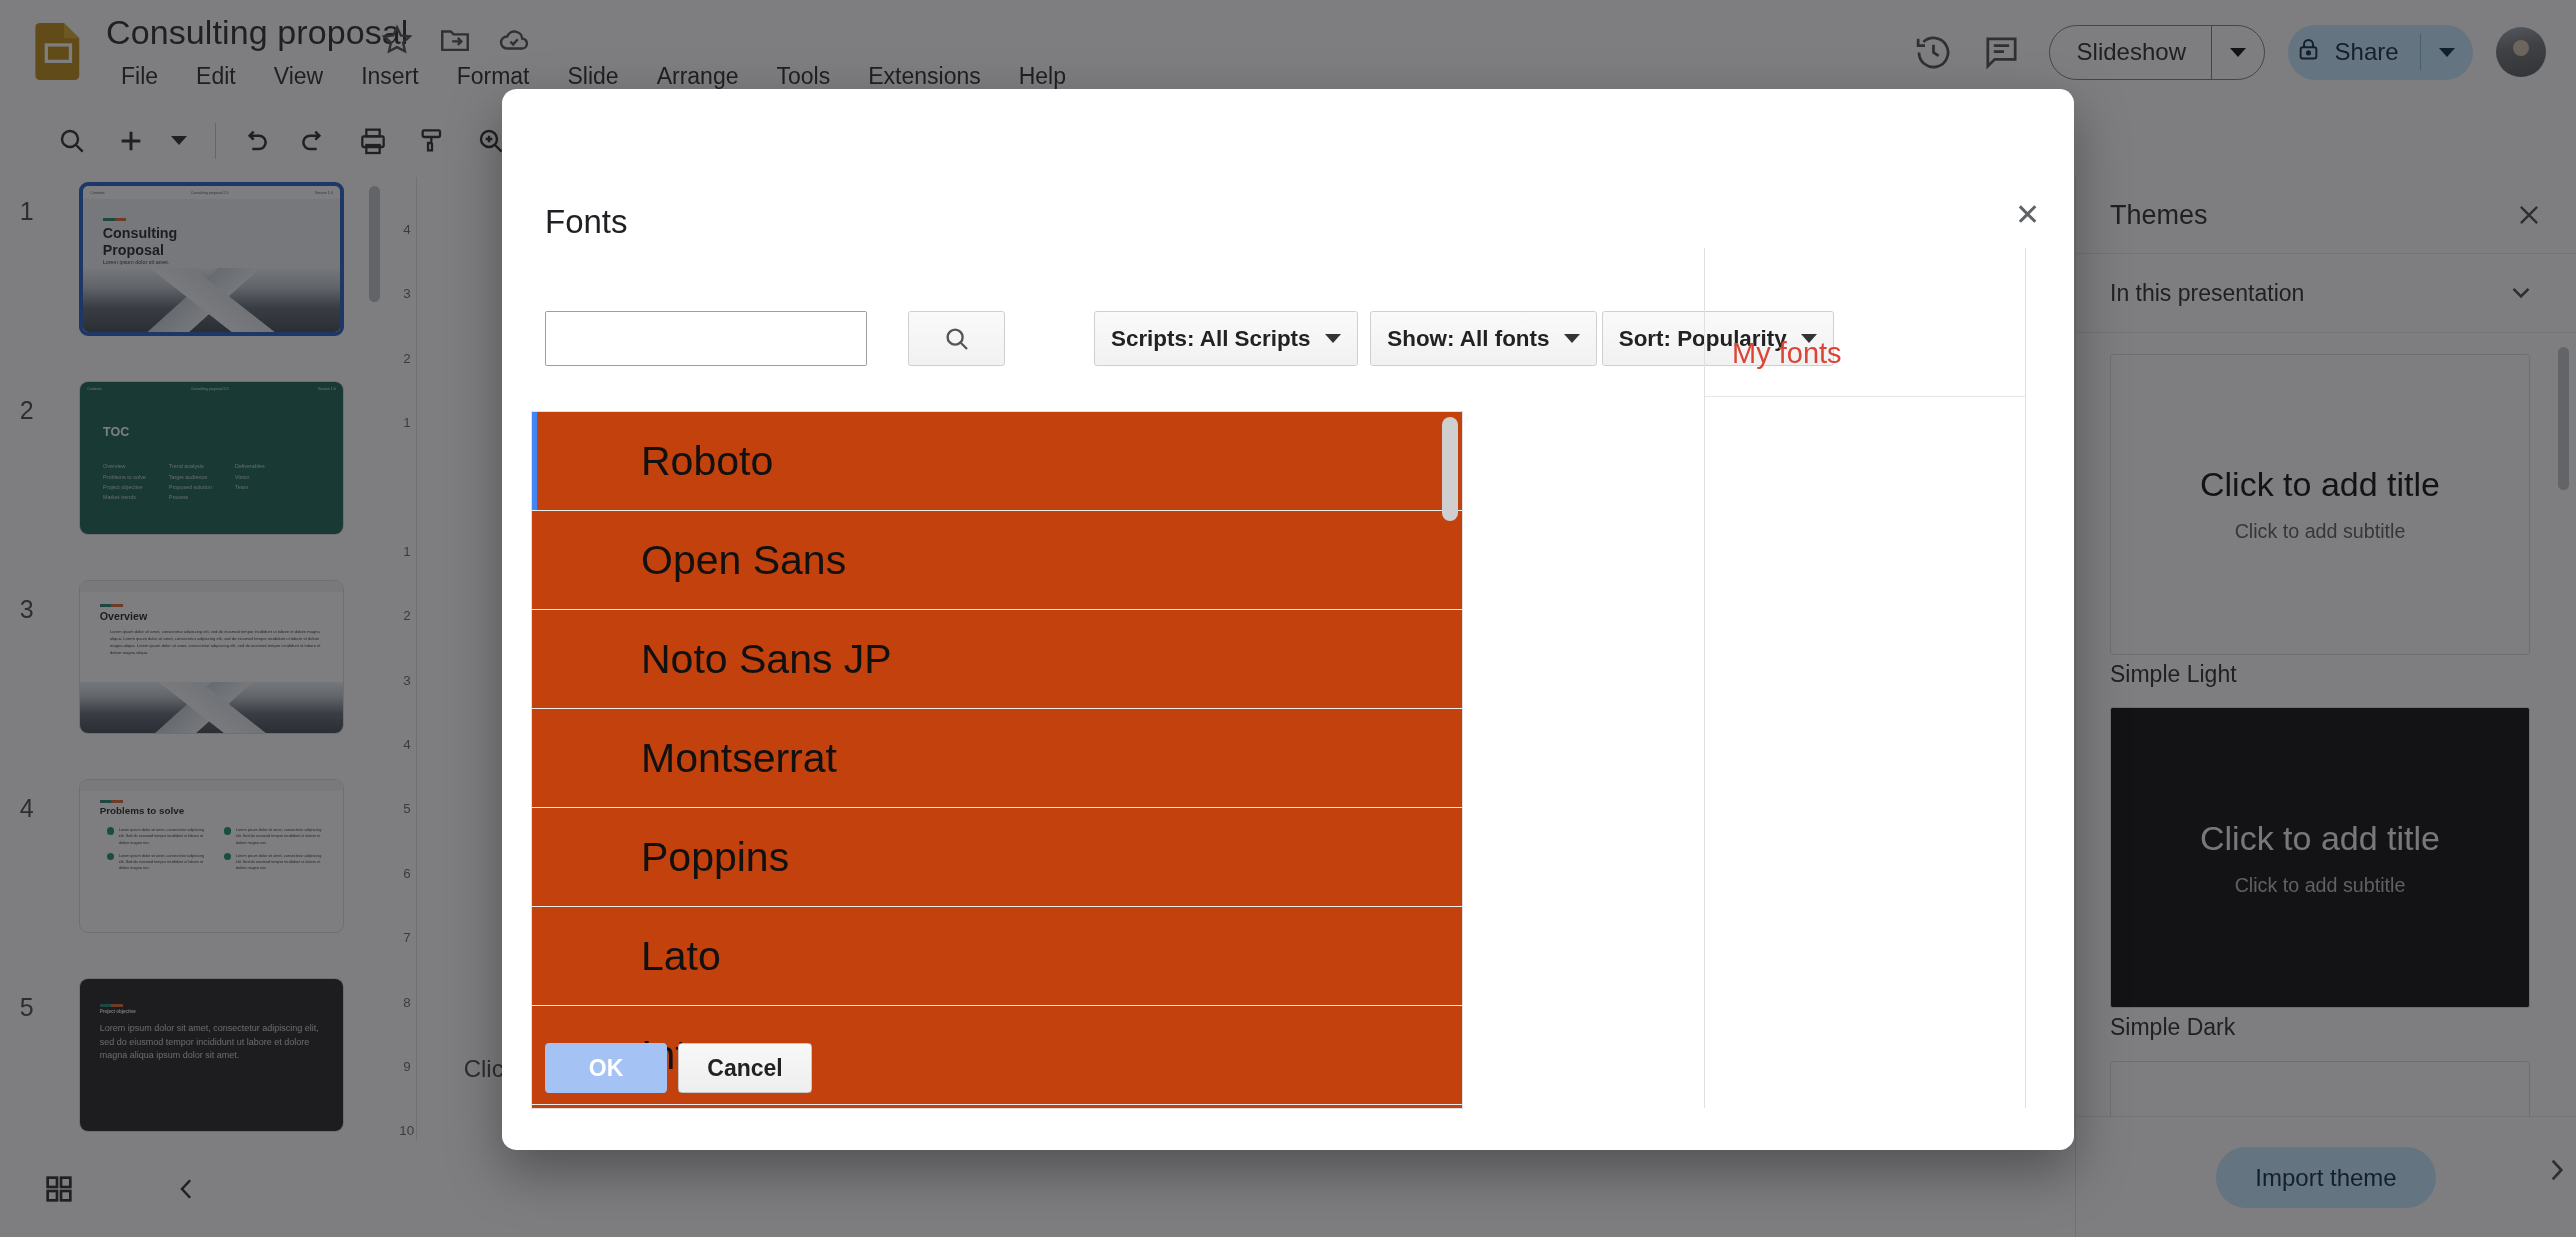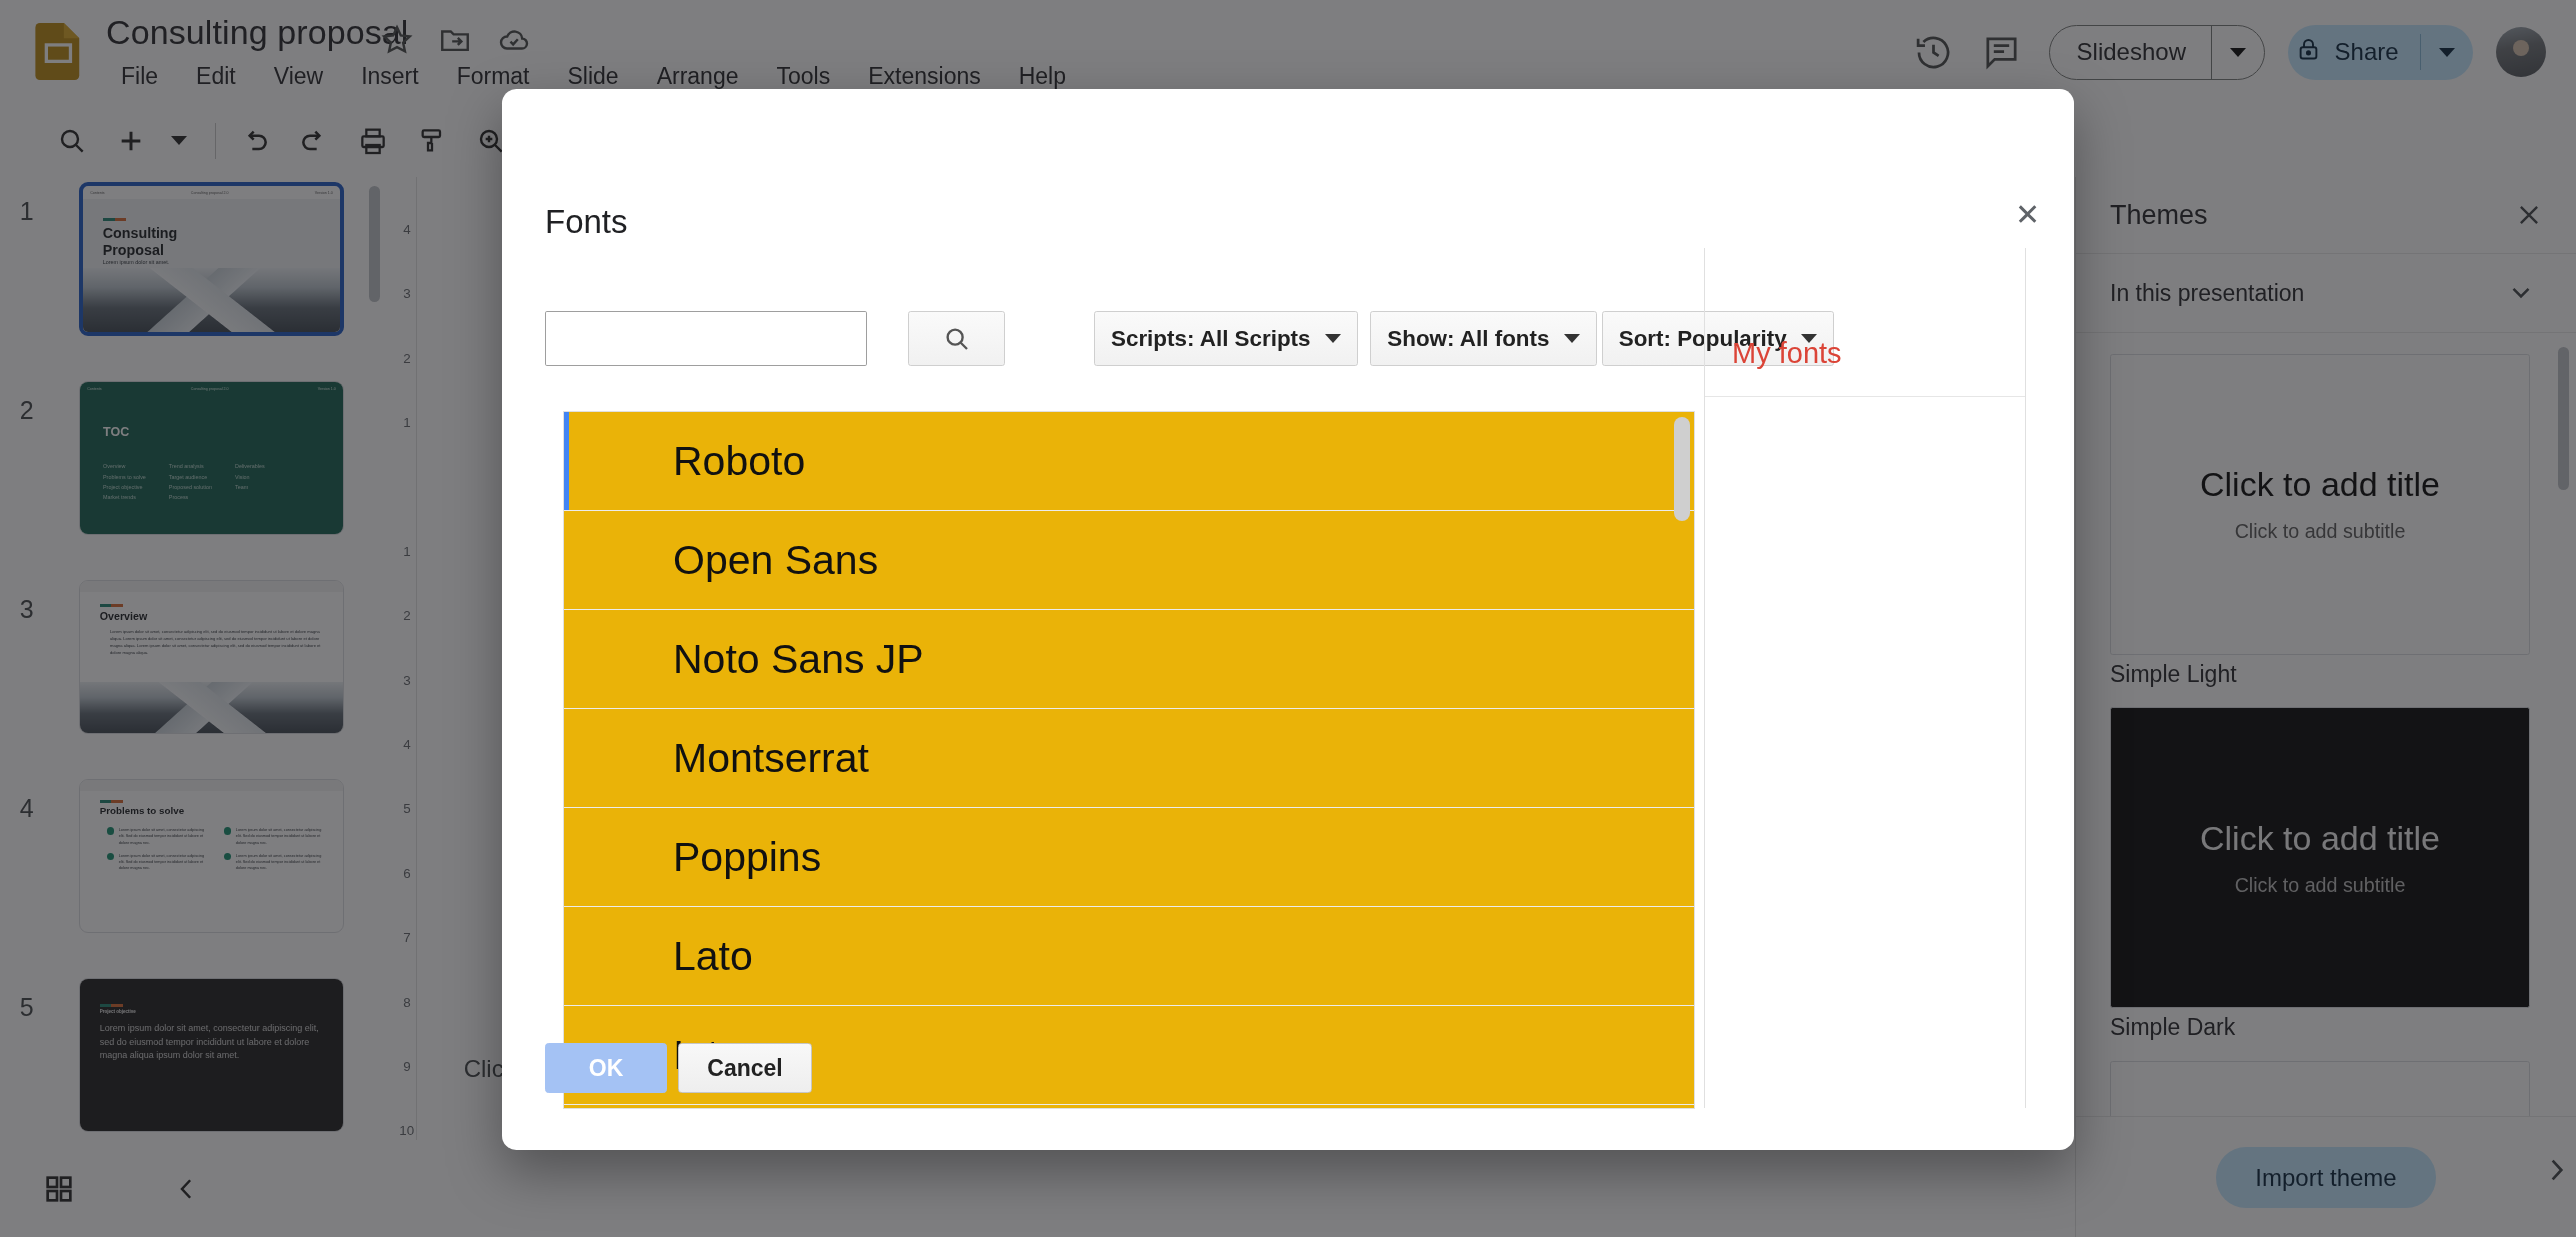--- a/index.html
+++ b/index.html
@@ -228,22 +228,22 @@
     height: 55px; border: 0.9px solid #cfcfcf; border-radius: 2.7px;
     background: linear-gradient(180deg,#fafafa 0%,#f1f1f1 100%);
     display: flex; align-items: center; gap: 14.3px; padding: 0 16px;
     font-size: 22.4px; color: #222; font-weight: bold; white-space: nowrap;
   }
   .dd1 { margin-left: 89px; }
   .dd2 { margin-left: 12.5px; }
   .dd3 { margin-left: 5px; }
 
   .font-list {
-    position: absolute; left: 61px; top: 322px; width: 1132px; height: 698px;
-    border: 0.9px solid #e0e0e0; overflow: hidden; background: #eab308;
+    position: absolute; left: 29px; top: 322px; width: 932px; height: 698px;
+    border: 0.9px solid #e0e0e0; overflow: hidden; background: #c2410c;
   }
   .font-row {
     position: relative; height: 99px; display: flex; align-items: center;
     padding-left: 109px; border-bottom: 0.9px solid #ececec; font-size: 41px; color: #111;
   }
   .font-row.active::before {
     content: ""; position: absolute; left: 0; top: 0; bottom: 0; width: 4.5px; background: #4285f4;
   }
   .list-scroll {
     position: absolute; right: 3.6px; top: 5.4px; width: 16px; height: 104px;

